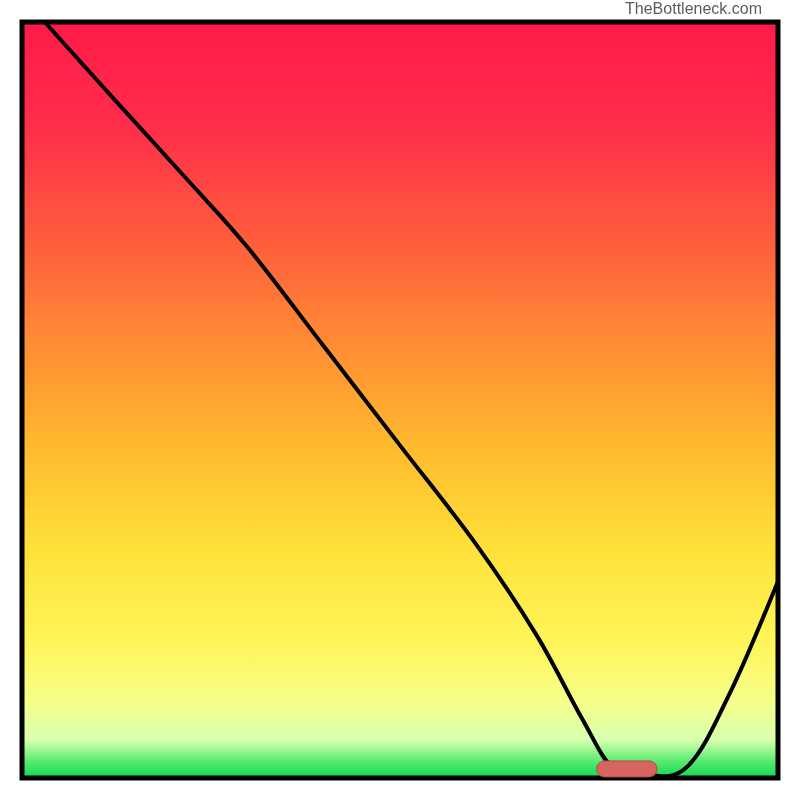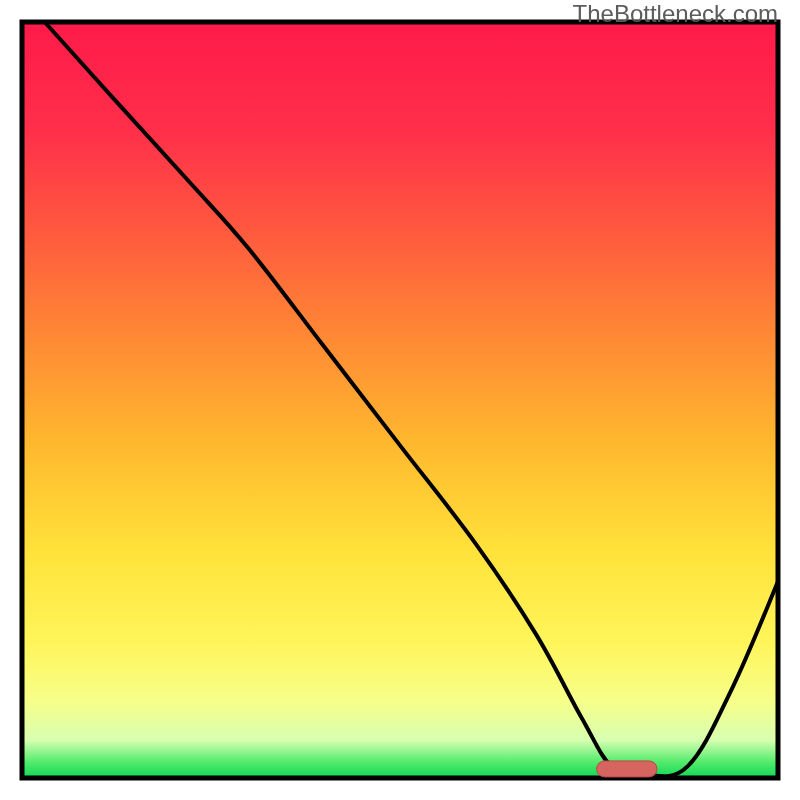--- a/index.html
+++ b/index.html
@@ -41,23 +41,23 @@
   .svg-overlay {
     position: absolute;
     left: 0;
     top: 0;
     width: 800px;
     height: 800px;
   }
   .branding {
     position: absolute;
     top: 0px;
-    right: 22px;
+    right: 38px;
     font-family: Arial, Helvetica, sans-serif;
-    font-size: 24px;
+    font-size: 16px;
     color: #5c5c5c;
     letter-spacing: 0px;
   }
 </style>
 </head>
 <body>
 
 <div class="frame">
 
   <div class="plot-area"></div>

